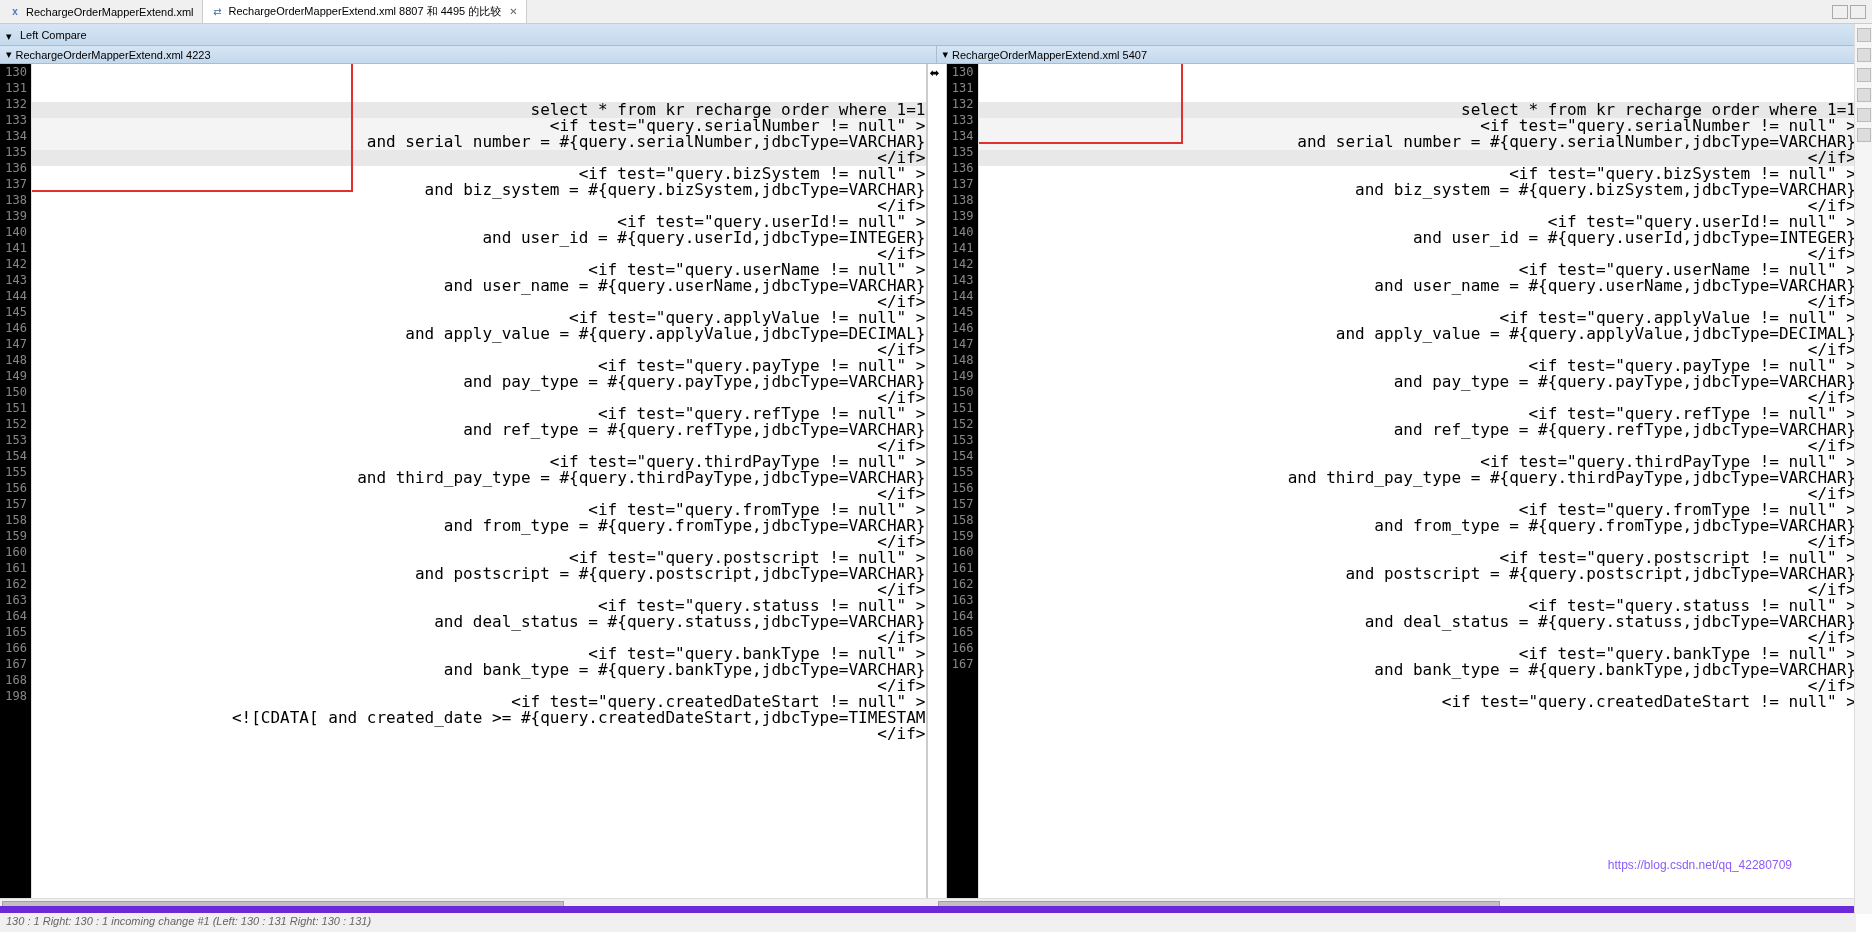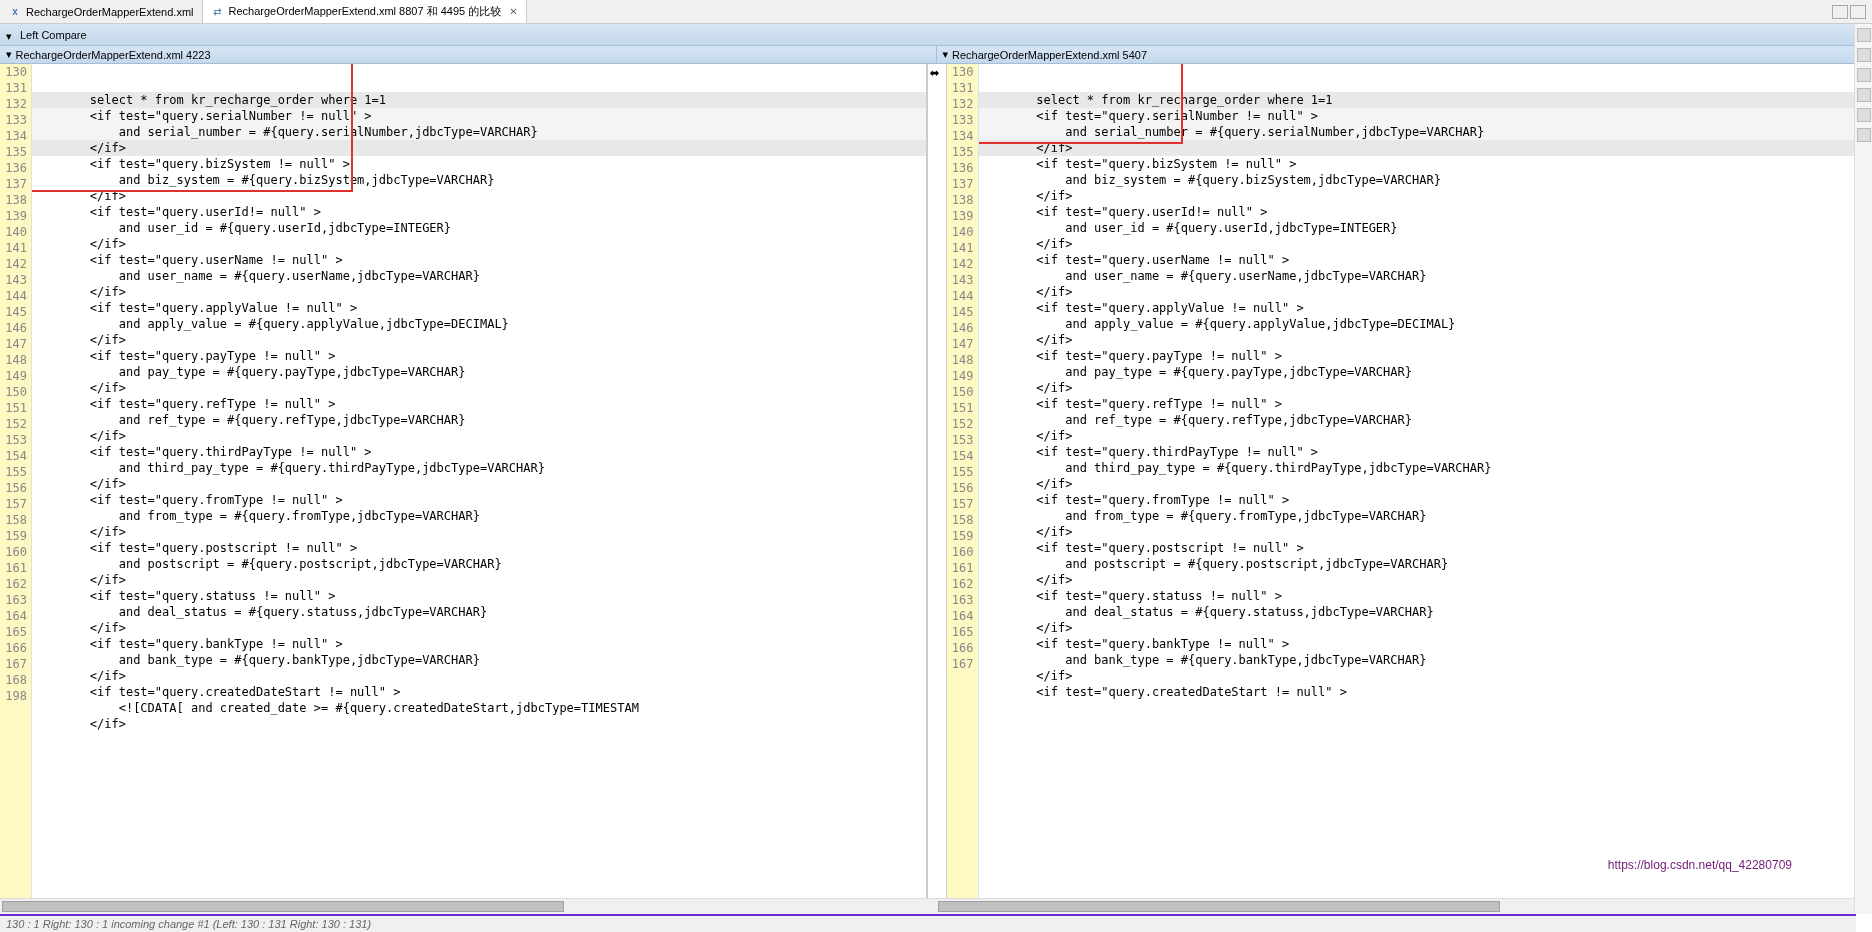--- a/index.html
+++ b/index.html
@@ -16,36 +16,36 @@
 .toolbar-icons { margin-left:auto; display:flex; gap:2px; }
 .toolbar-icons span { width:16px; height:16px; display:inline-block; border:1px solid transparent; }
 .file-headers { height:18px; display:flex; border-bottom:1px solid #a6bdd4; }
 .file-headers > div { flex:1; background:linear-gradient(#d6e5f3,#c4d9ed); border-right:1px solid #a6bdd4; padding:2px 6px; font-size:11px; display:flex; align-items:center; }
 .file-headers > div:last-child { border-right:none; }
 .split { display:flex; height:calc(100% - 24px - 22px - 18px - 18px); }
 .pane { flex:1; position:relative; overflow:hidden; border-right:1px solid #ccc; display:flex; }
 .pane:last-child { border-right:none; }
 .center-strip { width:20px; background:#fff; border-left:1px solid #ccc; border-right:1px solid #ccc; position:relative; }
 .link-icon { position:absolute; top:2px; left:2px; width:14px; height:14px; }
-.gutter { width:32px; background:#fef9c3; border-right:1px solid #e0e0e0; font-family:Consolas,monospace; font-size:12px; color:#888; text-align:right; padding-right:4px; }
-.code { flex:1; font-family:Consolas,monospace; font-size:12px; white-space:pre; overflow:hidden; position:relative; }
+.gutter { width:32px; background:#000000; border-right:1px solid #e0e0e0; font-family:Consolas,monospace; font-size:12px; color:#888; text-align:right; padding-right:4px; }
+.code { flex:1; font-family:Consolas,monospace; font-size:16px; white-space:pre; overflow:hidden; position:relative;text-align:right; }
 .line { height:16px; line-height:16px; position:relative; }
 .ln { height:16px; line-height:16px; }
 .line.gray { background:#e8e8e8; }
 .line.lightgray { background:#f4f4f4; }
 .red-box { position:absolute; border:2px solid #e03030; pointer-events:none; z-index:5; }
 .scrollbar-v { width:16px; background:#f0f0f0; border-left:1px solid #ddd; position:relative; }
 .scrollbar-v .thumb { position:absolute; left:2px; right:2px; top:2px; height:40px; background:#c0c0c0; border:1px solid #a0a0a0; }
 .scrollbar-h { height:16px; background:#f0f0f0; border-top:1px solid #ddd; position:absolute; bottom:18px; left:0; right:0; display:flex; }
 .scrollbar-h > div { flex:1; position:relative; }
 .scrollbar-h .thumb { position:absolute; top:2px; bottom:2px; left:2px; width:60%; background:#c0c0c0; border:1px solid #a0a0a0; }
-.status { position:absolute; bottom:0; left:0; right:16px; height:18px; background:#f0f0f0; border-top:2px solid #6d28d9; font-size:11px; color:#666; padding:2px 6px; font-style:italic; }
+.status { position:absolute; bottom:0; left:0; right:16px; height:26px; background:#f0f0f0; border-top:7px solid #6d28d9; font-size:11px; color:#666; padding:2px 6px; font-style:italic; }
 .right-sidebar { position:absolute; right:0; top:24px; bottom:18px; width:18px; background:#f5f5f5; border-left:1px solid #ddd; display:flex; flex-direction:column; align-items:center; padding-top:4px; gap:6px; }
 .right-sidebar span { width:14px; height:14px; display:block; background:#ddd; border:1px solid #bbb; }
-.watermark { position:absolute; right:80px; bottom:60px; color:#701a75; font-size:12px; z-index:2; }
+.watermark { position:absolute; right:80px; bottom:60px; color:#8b5cf6; font-size:12px; z-index:2; }
 .icon-x { color:#4a7ab8; font-weight:bold; font-size:10px; }
 .icon-cmp { color:#3a6ea5; font-size:10px; }
 </style>
 </head>
 <body>
 
 <div class="tab-bar">
   <div class="tab">
     <span class="xml-icon icon-x">x</span>
     <span>RechargeOrderMapperExtend.xml</span>

